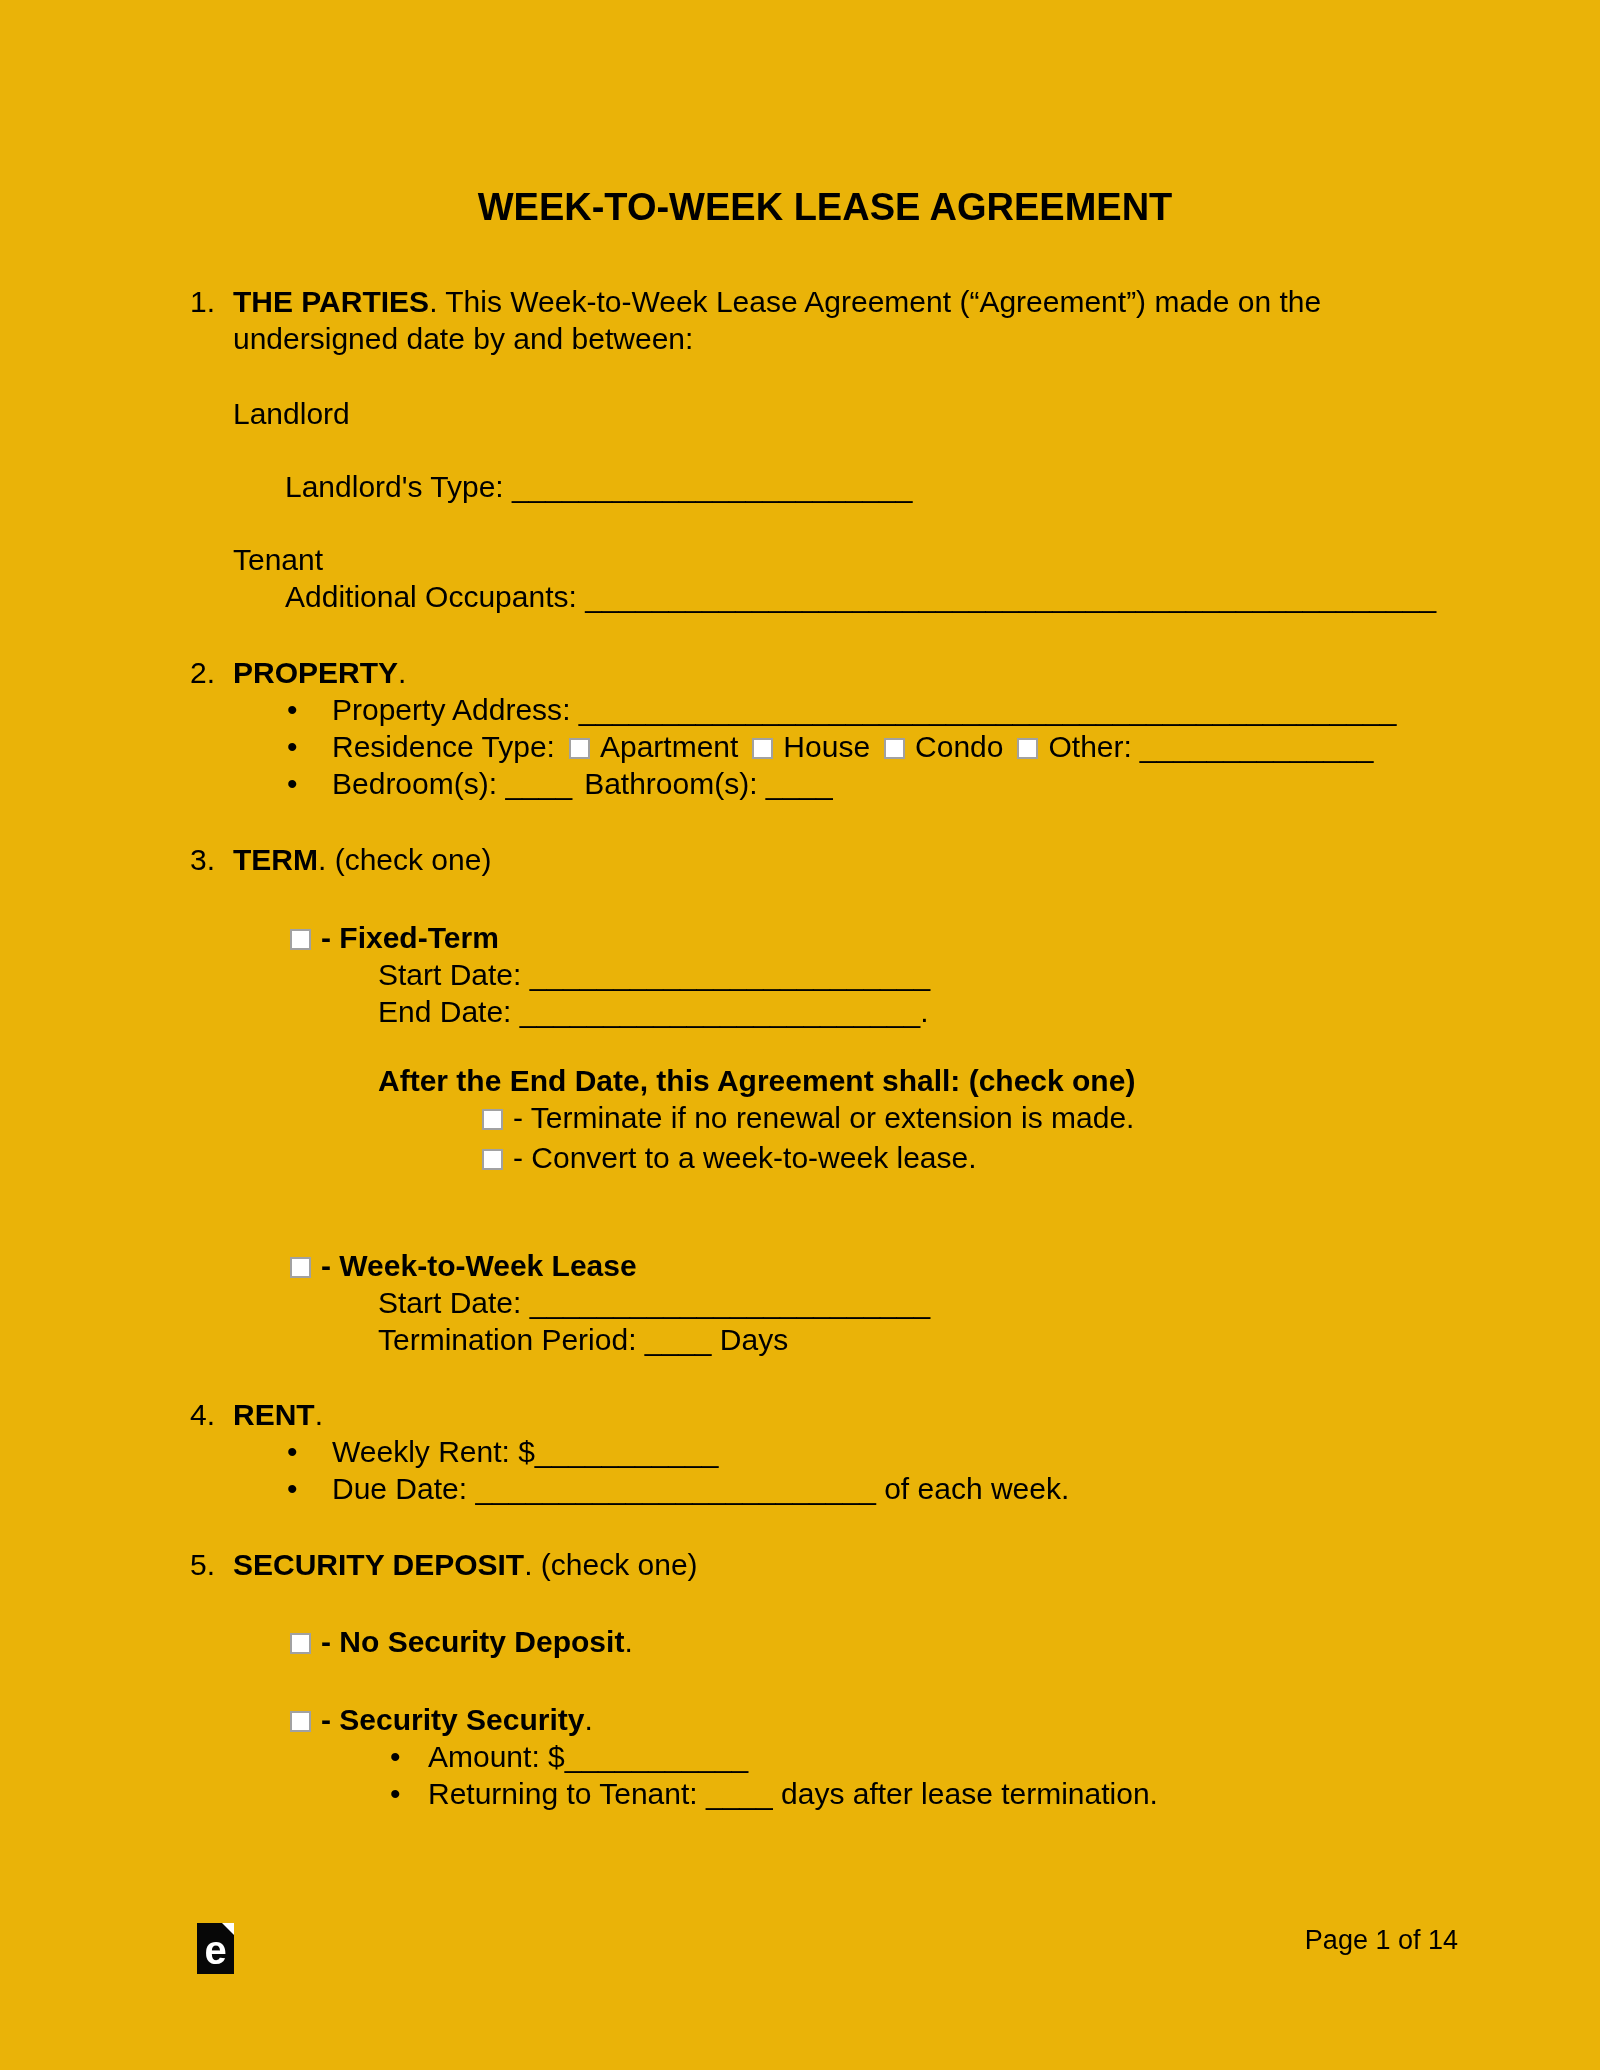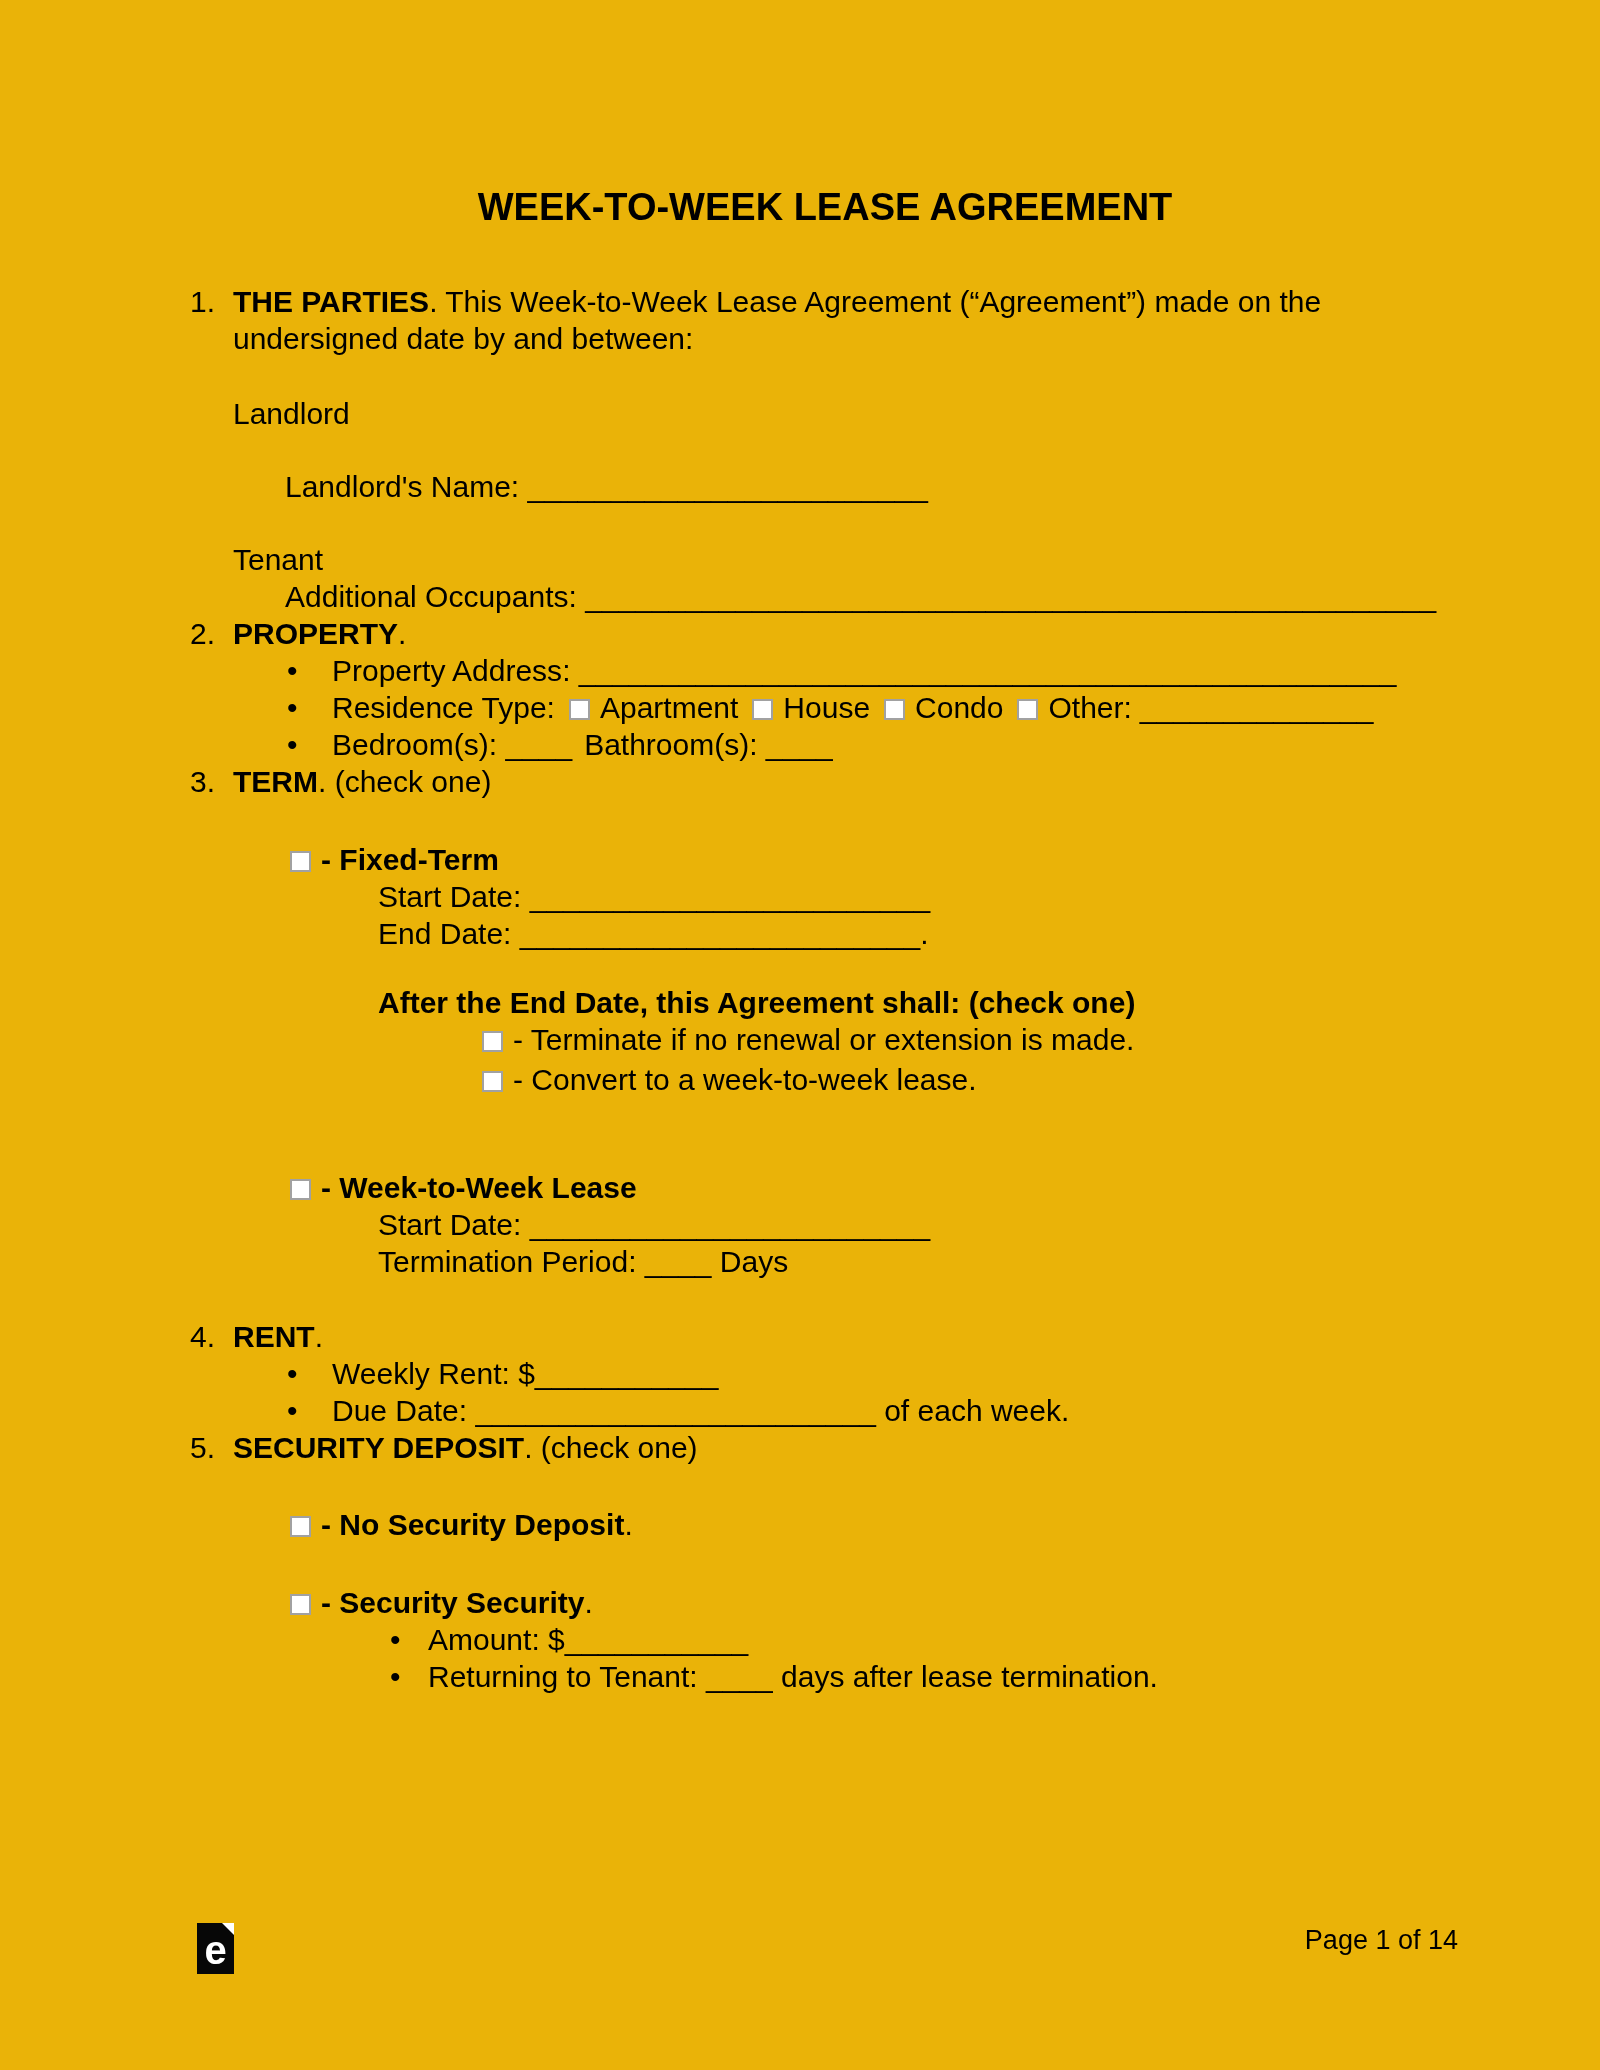--- a/index.html
+++ b/index.html
@@ -24,21 +24,21 @@
   .ul { text-decoration-thickness:2px; text-underline-offset:4px; }
   
   .in43 { margin-left:43px; }
   .in95 { margin-left:95px; }
   .in100 { margin-left:100px; }
   .in188 { margin-left:188px; }
   .in198 { margin-left:198px; }
   .in292 { margin-left:292px; }
   
   .mt34{margin-top:32px;font-weight:bold;} .mt35{margin-top:35px;} .mt36{margin-top:36px;}
-  .mt38{margin-top:38px;} .mt39{} .mt40{margin-top:40px;}
+  .mt38{margin-top:38px;} .mt39{margin-top:39px;} .mt40{margin-top:40px;}
   .mt41{margin-top:41px;} .mt45{margin-top:71px;}
   .bullet { display:inline-block; width:47px; padding-left:2px; }
   .bullet::before { content:"\2022"; }
   .bullet2 { display:inline-block; width:40px; padding-left:2px; }
   .bullet2::before { content:"\2022"; }
   .checkbox {
     display:inline-block; width:21px; height:21px;
     border:2px solid #a1a1a1; background:#fff;
     vertical-align:-2px; margin-right:10px;
   }
@@ -72,21 +72,21 @@
   <div class="row wrap-row">
     <span class="num">1.</span>
     <p class="para"><b>THE PARTIES</b><span>. This Week-to-Week Lease Agreement (“Agreement”) made on the undersigned date by and between:</span></p>
   </div>
 
   <div class="row in43 mt38">
     <span class="ul">Landlord</span>
   </div>
 
   <div class="row in95 mt36">
-    <span>Landlord's Name: ________________________</span>
+    <span>Landlord's Type: ________________________</span>
   </div>
 
   <div class="row in43 mt36">
     <span class="ul">Tenant</span>
   </div>
 
   <div class="row in95">
     <span>Additional Occupants: ___________________________________________________</span>
   </div>
 

